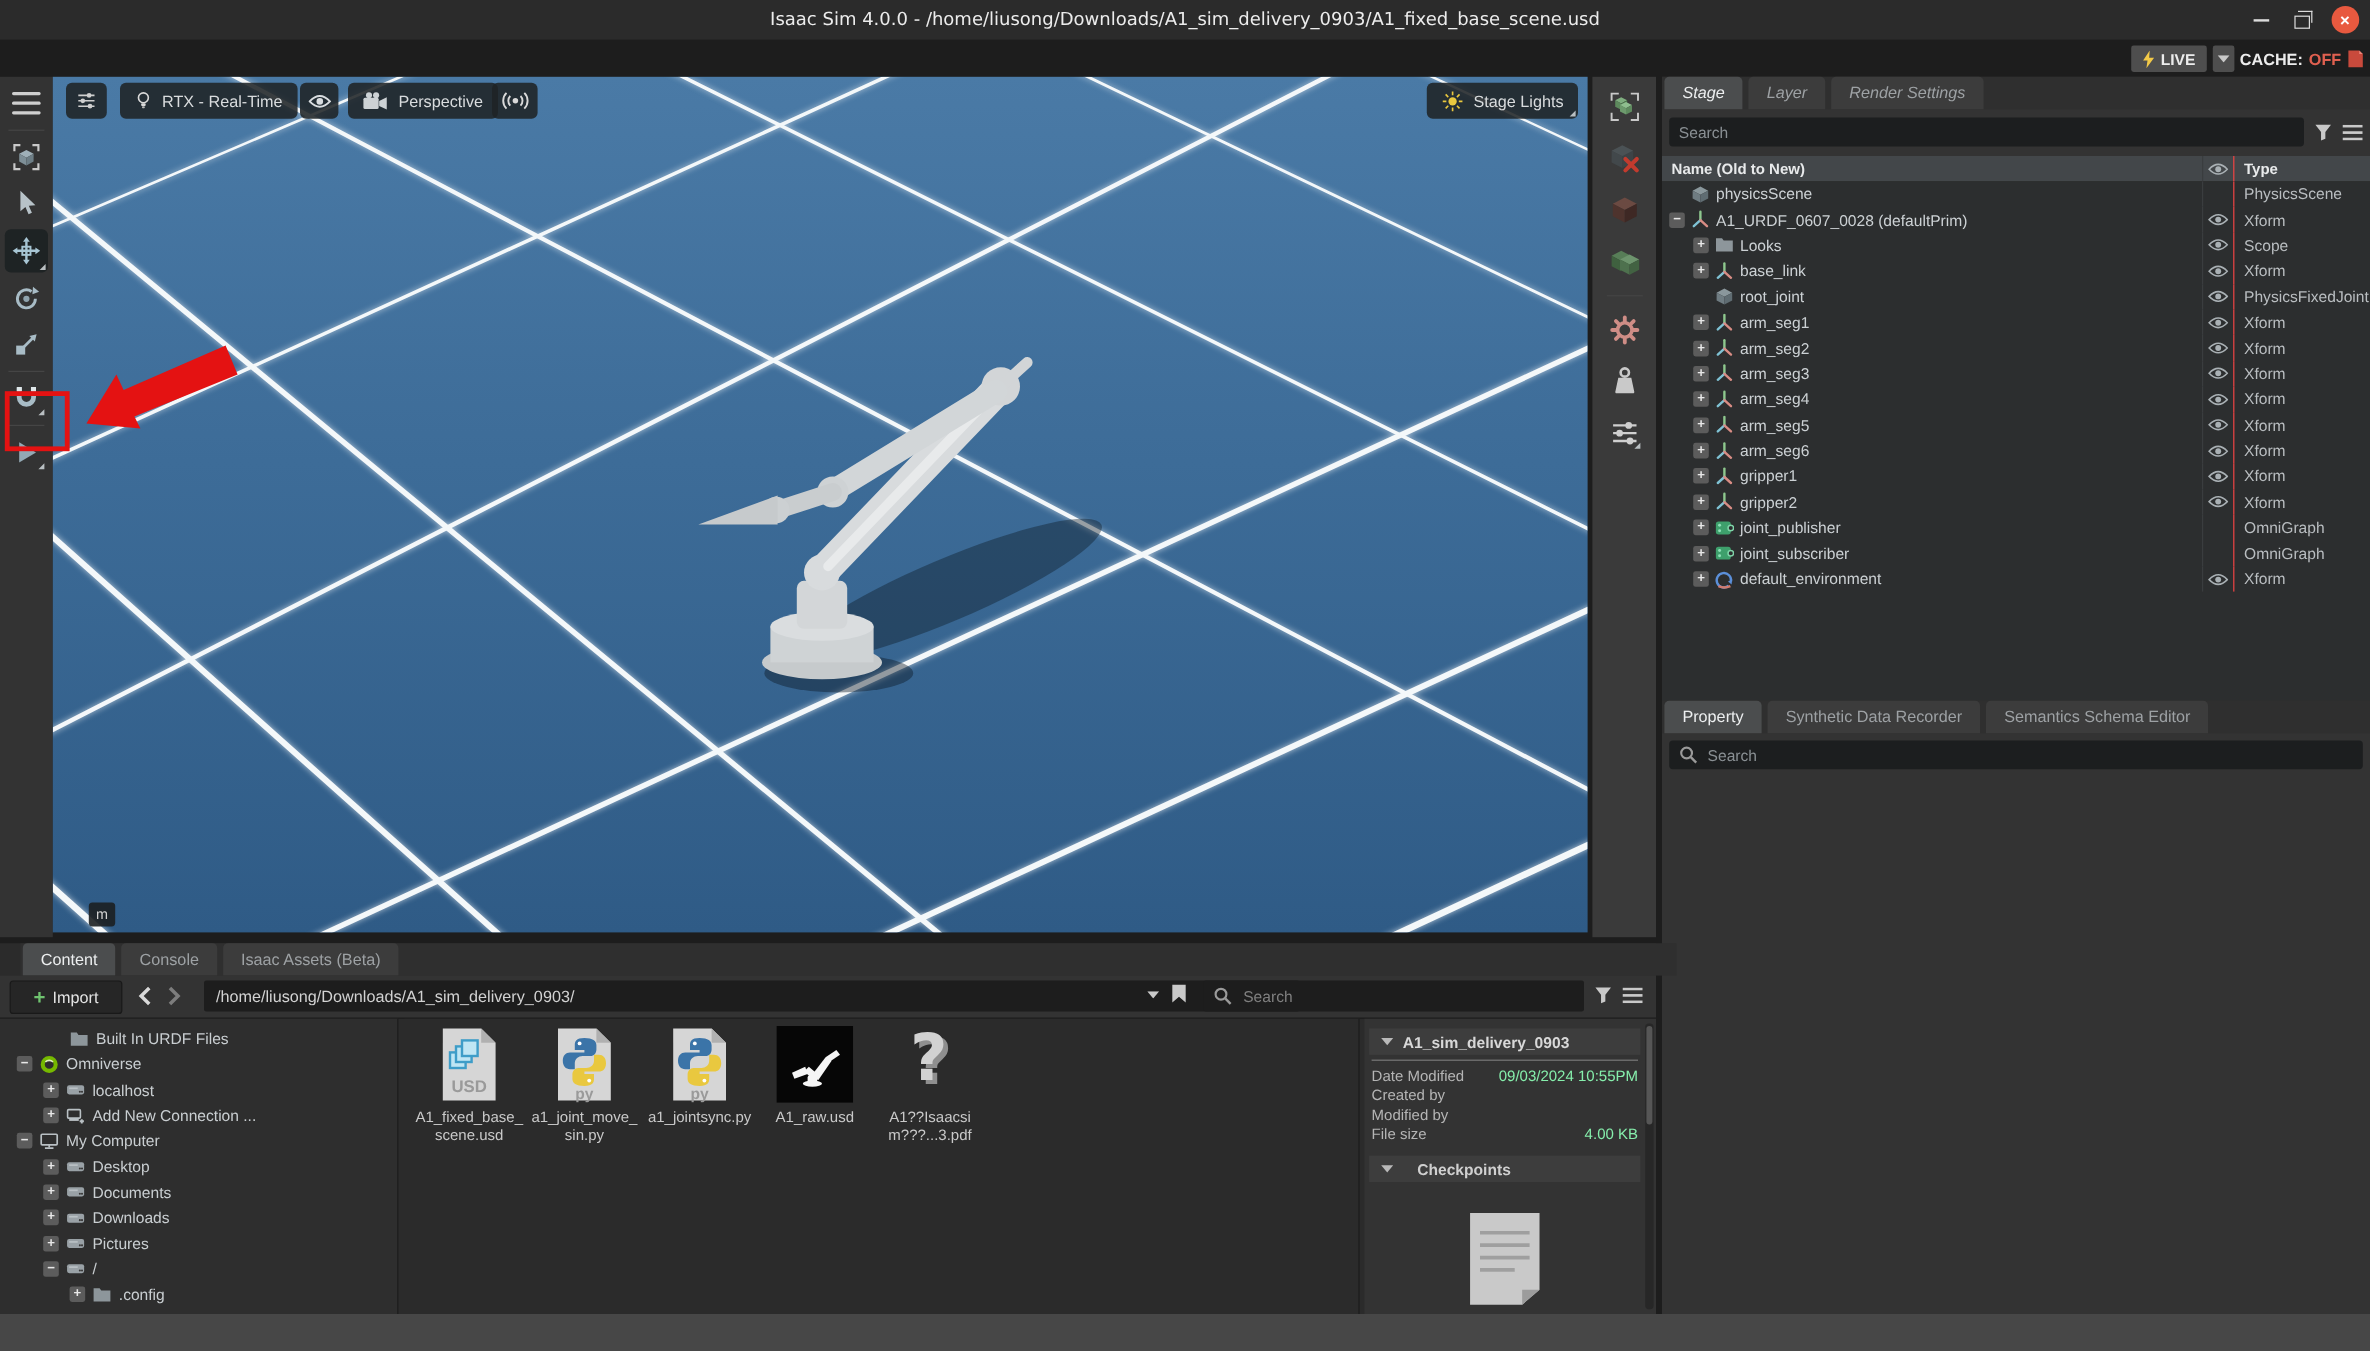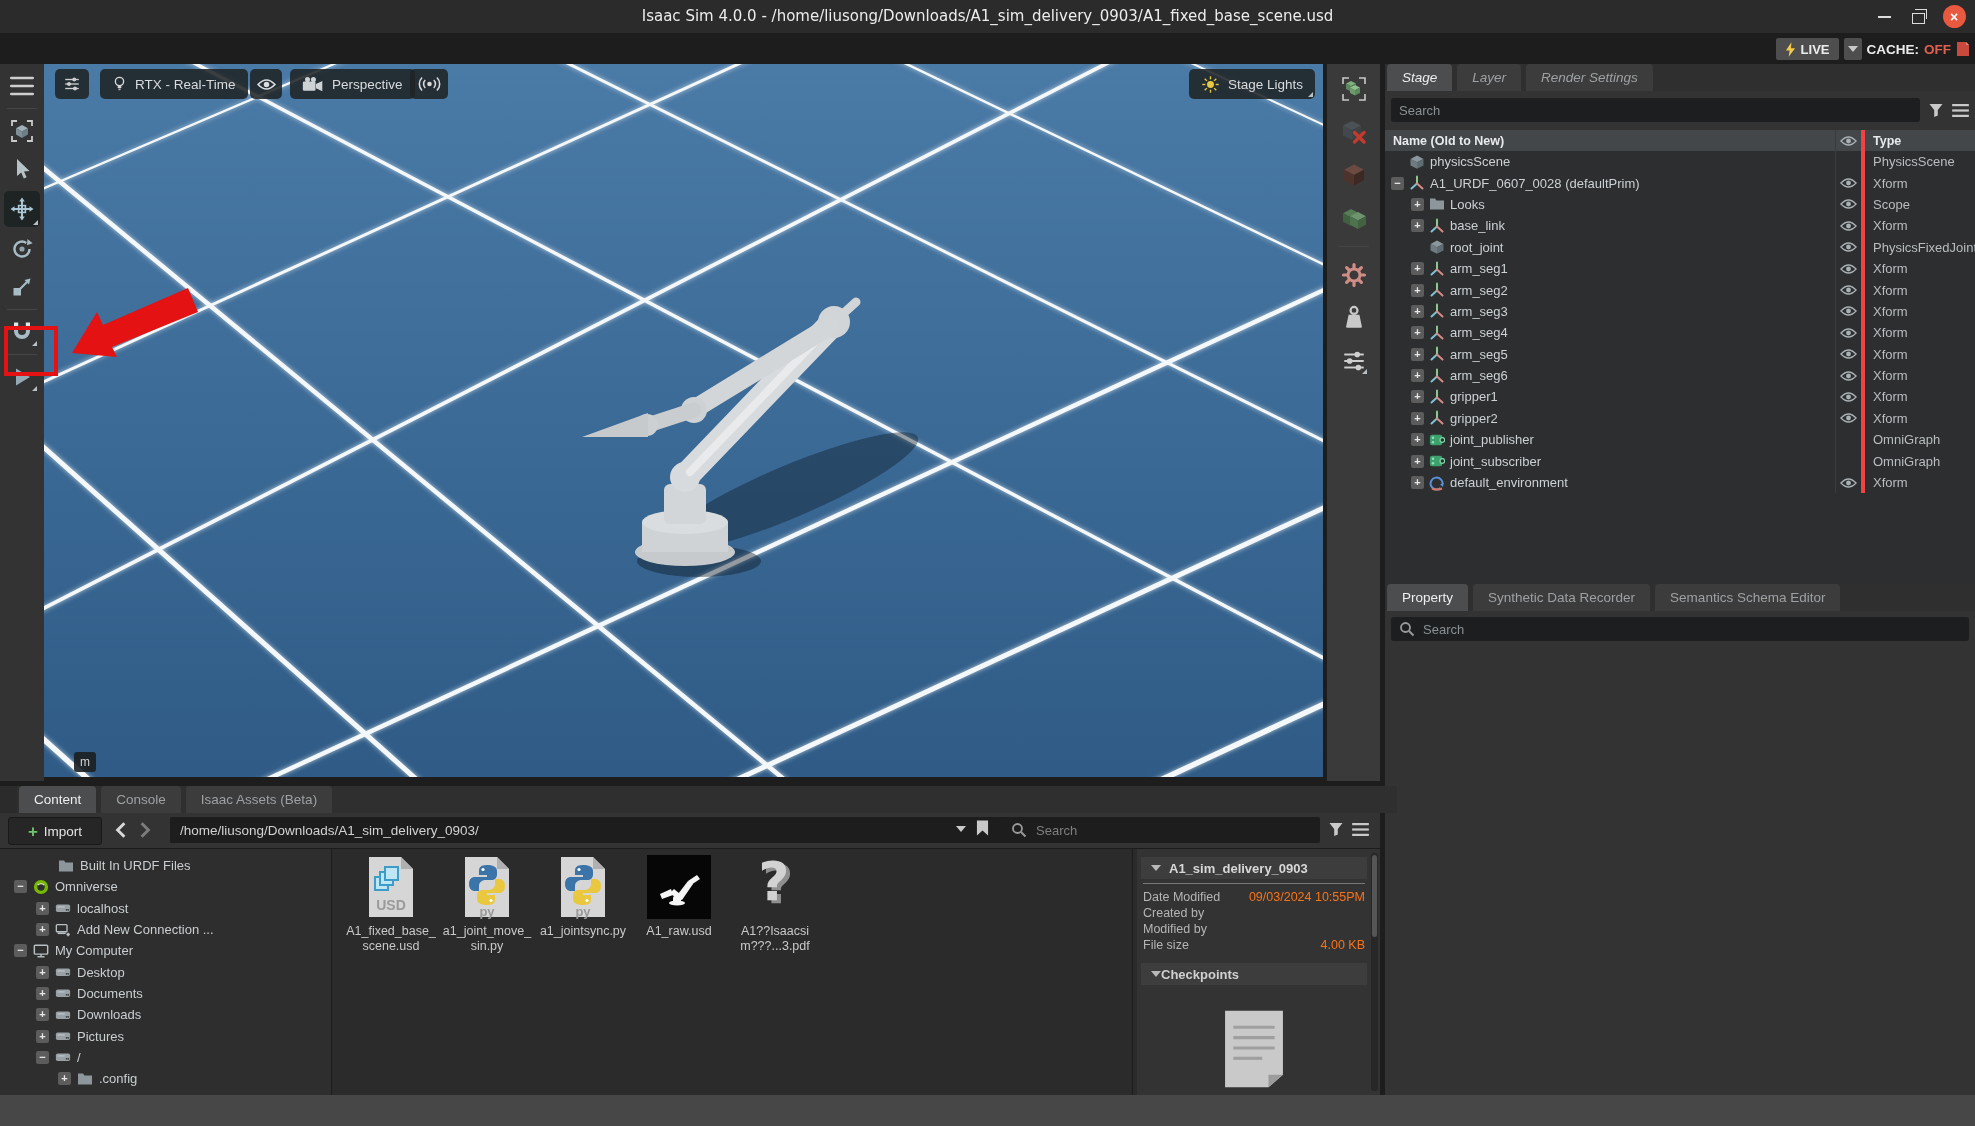--- a/index.html
+++ b/index.html
@@ -68,21 +68,21 @@
   .thead{position:absolute;left:0;top:66px;width:100%;height:21px;background:#43474a;display:grid;
          grid-template-columns:1fr 26px 114px;align-items:center;font-size:12.5px;color:#e8eaeb;font-weight:bold;}
   .thead .hname{padding-left:8px;}
   .stree{position:absolute;left:0;top:87px;width:100%;height:433px;background:#2c2e2f;overflow:hidden;}
   .srow{display:grid;grid-template-columns:1fr 26px 114px;align-items:center;height:21.4px;font-size:13px;color:#ccd1d4;}
   .scell-name{display:flex;align-items:center;gap:5px;overflow:hidden;white-space:nowrap;}
   .exp{width:13px;height:13px;background:#5c5c5c;border-radius:2px;color:#e8e8e8;font-size:11px;font-weight:bold;
        line-height:13px;text-align:center;flex:0 0 auto;}
   .exp.spacer{visibility:hidden;}
   .scell-eye,.hd-eye{display:flex;align-items:center;justify-content:center;height:100%;border-left:1px solid #3a3d3f;}
-  .scell-type{padding-left:8px;border-left:4px solid #ef4444;height:100%;display:flex;align-items:center;
+  .scell-type{padding-left:8px;border-left:1px solid #ef4444;height:100%;display:flex;align-items:center;
               color:#b9bdc0;overflow:hidden;white-space:nowrap;}
   .ptabs{top:520px;} .psearch{top:552px;}
   .psearchbox{flex:1;height:24px;background:#1c1e1f;border-radius:3px;display:flex;align-items:center;gap:6px;padding:0 8px;}
   .psearchbox input{flex:1;background:transparent;border:none;outline:none;color:#cfcfcf;font-size:13px;
                     font-family:"Liberation Sans",sans-serif;}
   .psearchbox input::placeholder{color:#8a9094;}
 
   
   .bpanel{left:0;top:786px;width:1380px;height:309px;background:#2b2b2b;}
   .ctoolbar{position:absolute;left:0;top:27px;width:100%;height:35px;background:#333333;}
@@ -109,23 +109,23 @@
   .flabel{width:92px;text-align:center;font-size:12.5px;line-height:15px;color:#c9c9c9;word-break:break-all;}
   .zoomslider{position:absolute;left:925px;top:272px;width:192px;height:26px;background:#202020;border:1px solid #0c0c0c;
               border-radius:3px;display:flex;align-items:center;gap:6px;padding:0 7px;box-sizing:border-box;}
   .cdetails{position:absolute;left:1137px;top:0;width:243px;height:247px;background:#333333;overflow:hidden;}
   .dhead{position:absolute;left:4px;top:8px;width:226px;height:22px;background:#3d3d3d;display:flex;align-items:center;
          gap:8px;padding-left:10px;box-sizing:border-box;color:#d8d8d8;font-size:13px;font-weight:bold;}
   .caret-sm{width:0;height:0;border-left:5px solid transparent;border-right:5px solid transparent;border-top:6px solid #b9b9b9;}
   .dline{position:absolute;left:6px;top:34px;width:222px;height:1px;background:#787878;}
   .dfields{position:absolute;left:6px;top:40px;width:222px;display:flex;flex-direction:column;gap:0;}
   .drow{display:flex;justify-content:space-between;font-size:12.5px;line-height:16px;color:#b5b5b5;}
-  .drow .dvalue{color:#f97316;}
+  .drow .dvalue{color:#86efac;}
   .chkhead{position:absolute;left:4px;top:114px;width:226px;height:22px;background:#3d3d3d;display:flex;align-items:center;
-           gap:0;padding-left:10px;box-sizing:border-box;color:#d0d0d0;font-size:13px;font-weight:bold;}
+           gap:20px;padding-left:10px;box-sizing:border-box;color:#d0d0d0;font-size:13px;font-weight:bold;}
   .pagedoc{position:absolute;left:86px;top:155px;width:62px;height:90px;}
   .dscroll{position:absolute;right:2px;top:4px;width:7px;height:238px;background:#272727;border-radius:3px;}
   .dscroll .thumb{position:absolute;left:1px;top:2px;width:5px;height:82px;background:#565656;border-radius:3px;}
 
   
   .sbar{left:0;top:1095px;width:1975px;height:31px;background:#474747;}
 
   
   .redbox{left:4px;top:326px;width:46px;height:42px;border:4px solid #e41212;z-index:50;}
   .arrowsvg{left:0;top:0;width:1975px;height:1126px;pointer-events:none;z-index:51;}

